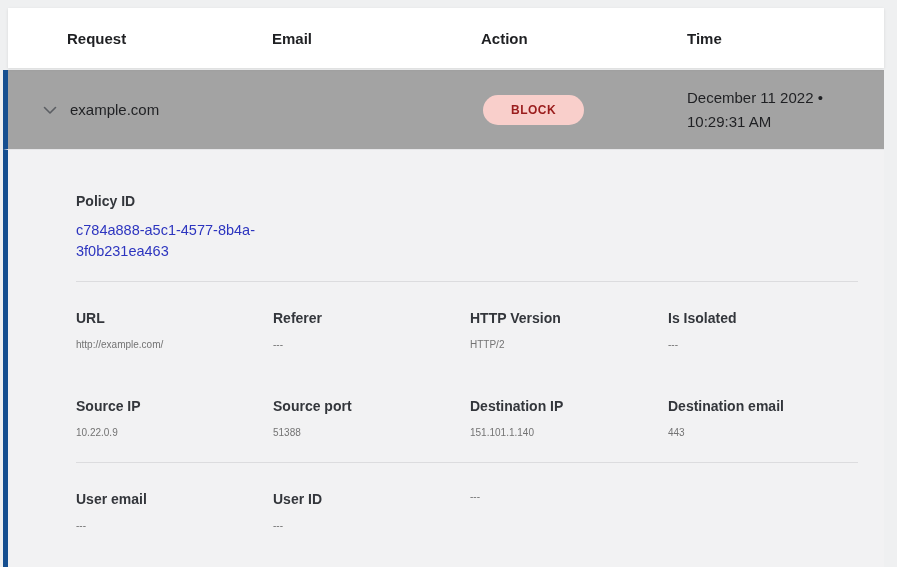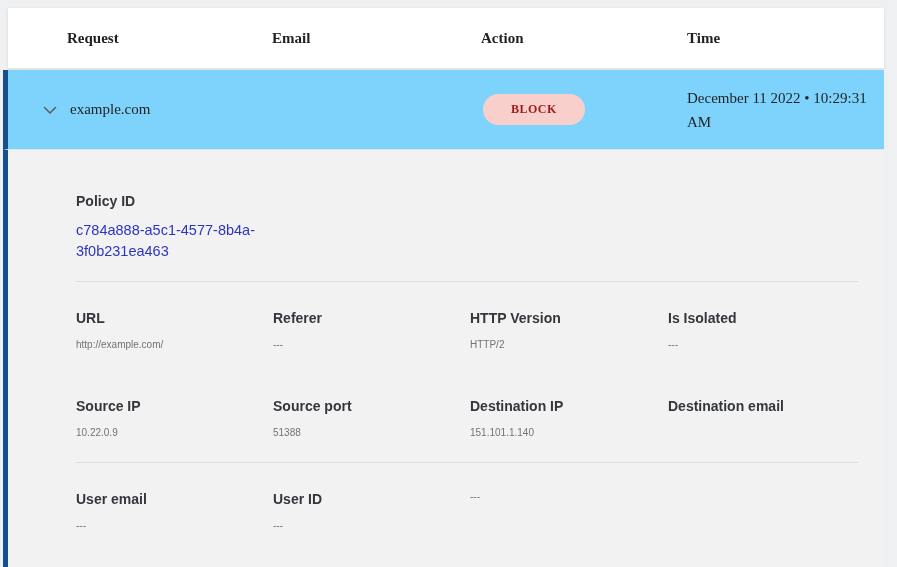--- a/index.html
+++ b/index.html
@@ -16,31 +16,30 @@
     box-shadow:0 1px 3px rgba(0,0,0,0.10);
     position:relative;
     z-index:2;
   }
   .cols {
     display:grid;
     grid-template-columns:205px 209px 206px 1fr;
     align-items:center;
     height:100%;
     padding-left:59px;
-    font-family:Liberation Serif, serif;
   }
   .th {
     font-size:15px;
     font-weight:700;
     color:#1f2023;
   }
   .expanded-row {
     margin:0 13px 0 3px;
     height:80px;
-    background:#7dd3fc;
+    background:#a3a3a3;
     border-left:5px solid #164f90;
     border-bottom:1px solid #e6e6e8;
     position:relative;
     z-index:1;
   }
   .request-cell { position:relative; display:flex; align-items:center; }
   .chevron {
     position:absolute;
     left:-25px;
     top:50%;
@@ -173,20 +172,21 @@
       <div>
         <div class="field-label">Source port</div>
         <div class="field-value">51388</div>
       </div>
       <div>
         <div class="field-label">Destination IP</div>
         <div class="field-value">151.101.1.140</div>
       </div>
       <div>
         <div class="field-label">Destination email</div>
+        <div class="field-value">443</div>
       </div>
     </div>
 
     <hr class="divider divider-2">
 
     <div class="detail-grid">
       <div>
         <div class="field-label">User email</div>
         <div class="field-value">---</div>
       </div>

